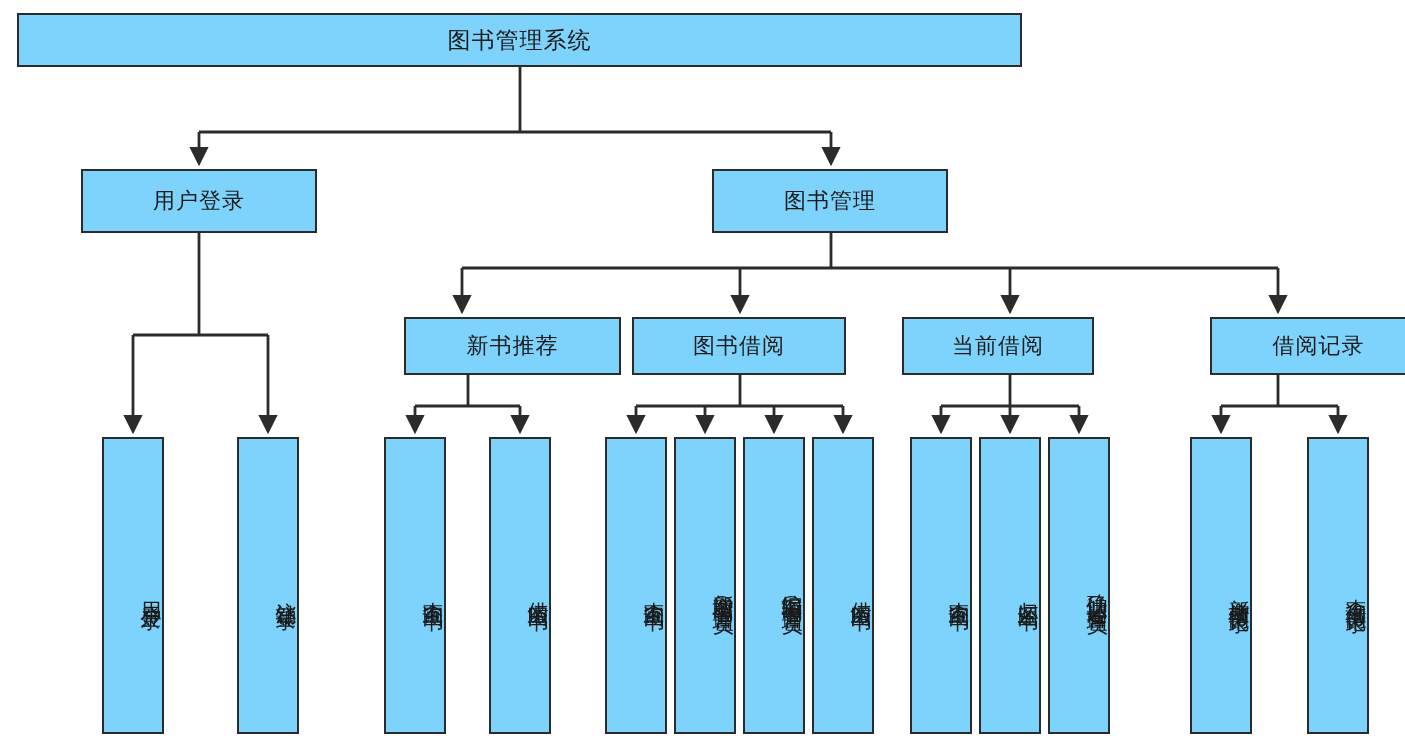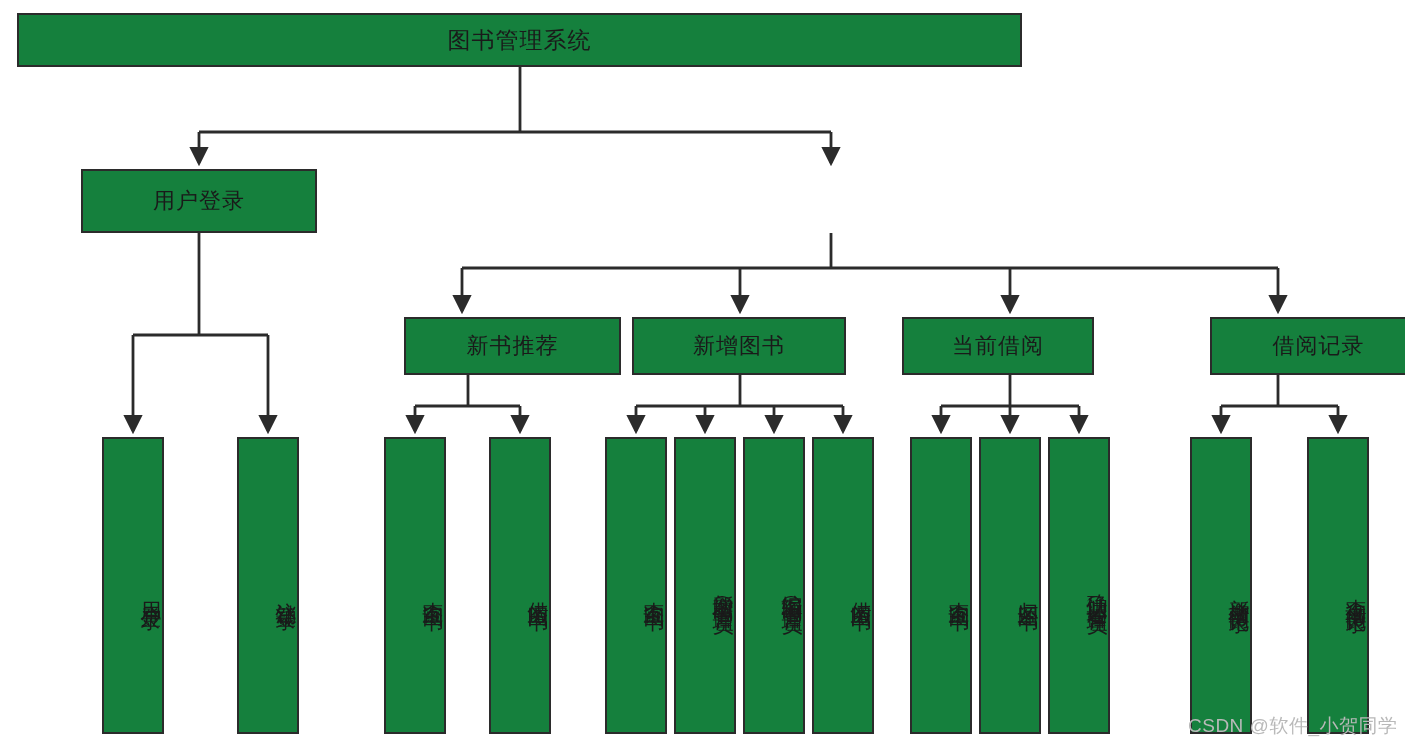--- a/index.html
+++ b/index.html
@@ -21,21 +21,21 @@
     position: absolute;
     left: 0;
     top: 0;
     width: 1405px;
     height: 747px;
   }
   .node {
     position: absolute;
     box-sizing: border-box;
     border: 2.5px solid #2b2b2b;
-    background: #15803d;
+    background: #7dd3fc;
     display: flex;
     align-items: center;
     justify-content: center;
     color: #1a1a1a;
   }
   .node-h {
     font-size: 22px;
     letter-spacing: 1px;
     white-space: nowrap;
   }
@@ -113,23 +113,24 @@
       <path d="M 1278 375 L 1278 406"></path>
       <path d="M 1221 406 L 1338 406"></path>
       <path d="M 1221 406 L 1221 431" marker-end="url(#arrow)"></path>
       <path d="M 1338 406 L 1338 431" marker-end="url(#arrow)"></path>
     </g>
   </svg>
 
   <div class="node node-h node-root" style="left:17px; top:13px; width:1005px; height:54px;">图书管理系统</div>
 
   <div class="node node-h" style="left:81px; top:169px; width:236px; height:64px;">用户登录</div>
+  <div class="node node-h" style="left:712px; top:169px; width:236px; height:64px;">图书管理</div>
 
   <div class="node node-h" style="left:360px; top:317px; width:217px; height:58px;margin-left:44px;">新书推荐</div>
-  <div class="node node-h" style="left:632px; top:317px; width:214px; height:58px;">新增图书</div>
+  <div class="node node-h" style="left:632px; top:317px; width:214px; height:58px;">图书借阅</div>
   <div class="node node-h" style="left:902px; top:317px; width:192px; height:58px;">当前借阅</div>
   <div class="node node-h" style="left:1170px; top:317px; width:217px; height:58px;margin-left:40px;">借阅记录</div>
 
   <div class="node node-v" style="left:102px; top:437px; width:62px; height:297px;">用户登录</div>
   <div class="node node-v" style="left:237px; top:437px; width:62px; height:297px;">注销登录</div>
 
   <div class="node node-v" style="left:384px; top:437px; width:62px; height:297px;">查询图书</div>
   <div class="node node-v" style="left:489px; top:437px; width:62px; height:297px;">借阅图书</div>
 
   <div class="node node-v" style="left:605px; top:437px; width:62px; height:297px;">查询图书</div>
@@ -137,15 +138,14 @@
   <div class="node node-v" style="left:743px; top:437px; width:62px; height:297px;">编辑图书（管理员）</div>
   <div class="node node-v" style="left:812px; top:437px; width:62px; height:297px;">借阅图书</div>
 
   <div class="node node-v" style="left:910px; top:437px; width:62px; height:297px;">查询图书</div>
   <div class="node node-v" style="left:979px; top:437px; width:62px; height:297px;">归还图书</div>
   <div class="node node-v" style="left:1048px; top:437px; width:62px; height:297px;">确认归还（管理员）</div>
 
   <div class="node node-v" style="left:1190px; top:437px; width:62px; height:297px;">新增借阅记录</div>
   <div class="node node-v" style="left:1307px; top:437px; width:62px; height:297px;">查询借阅记录</div>
 
-  <div class="watermark">CSDN @软件_小贺同学</div>
 
 </div>
 
 </body></html>

